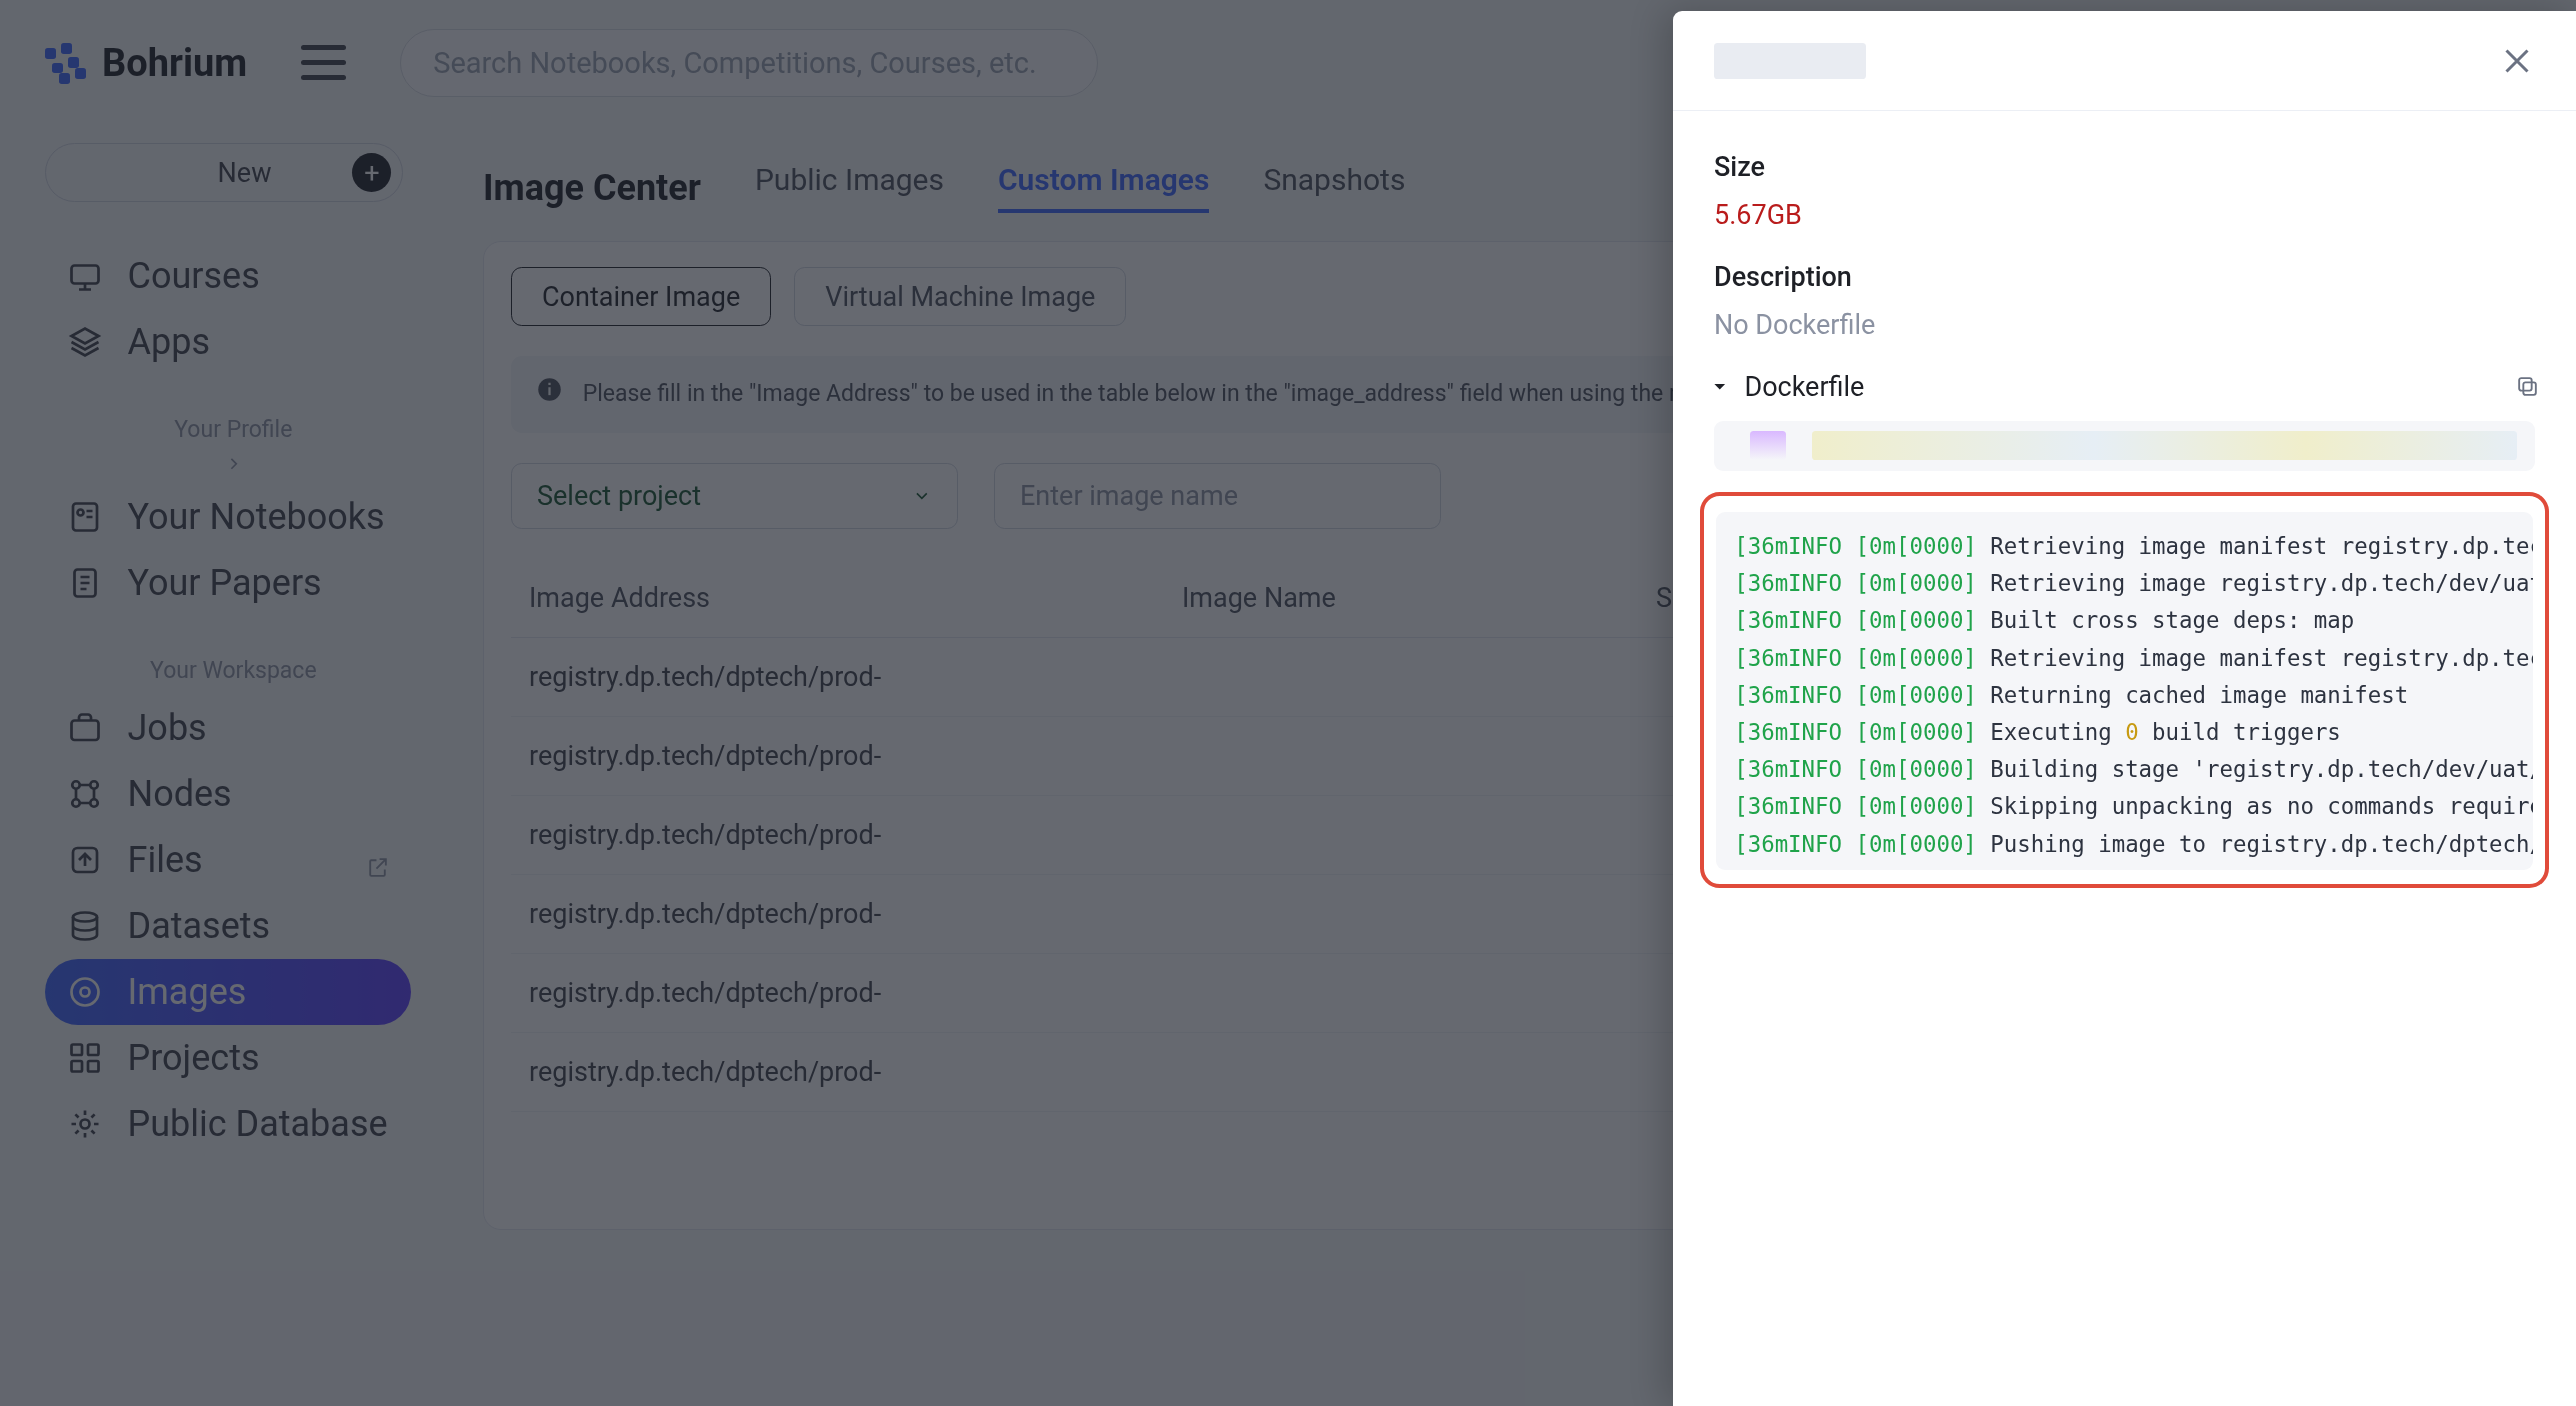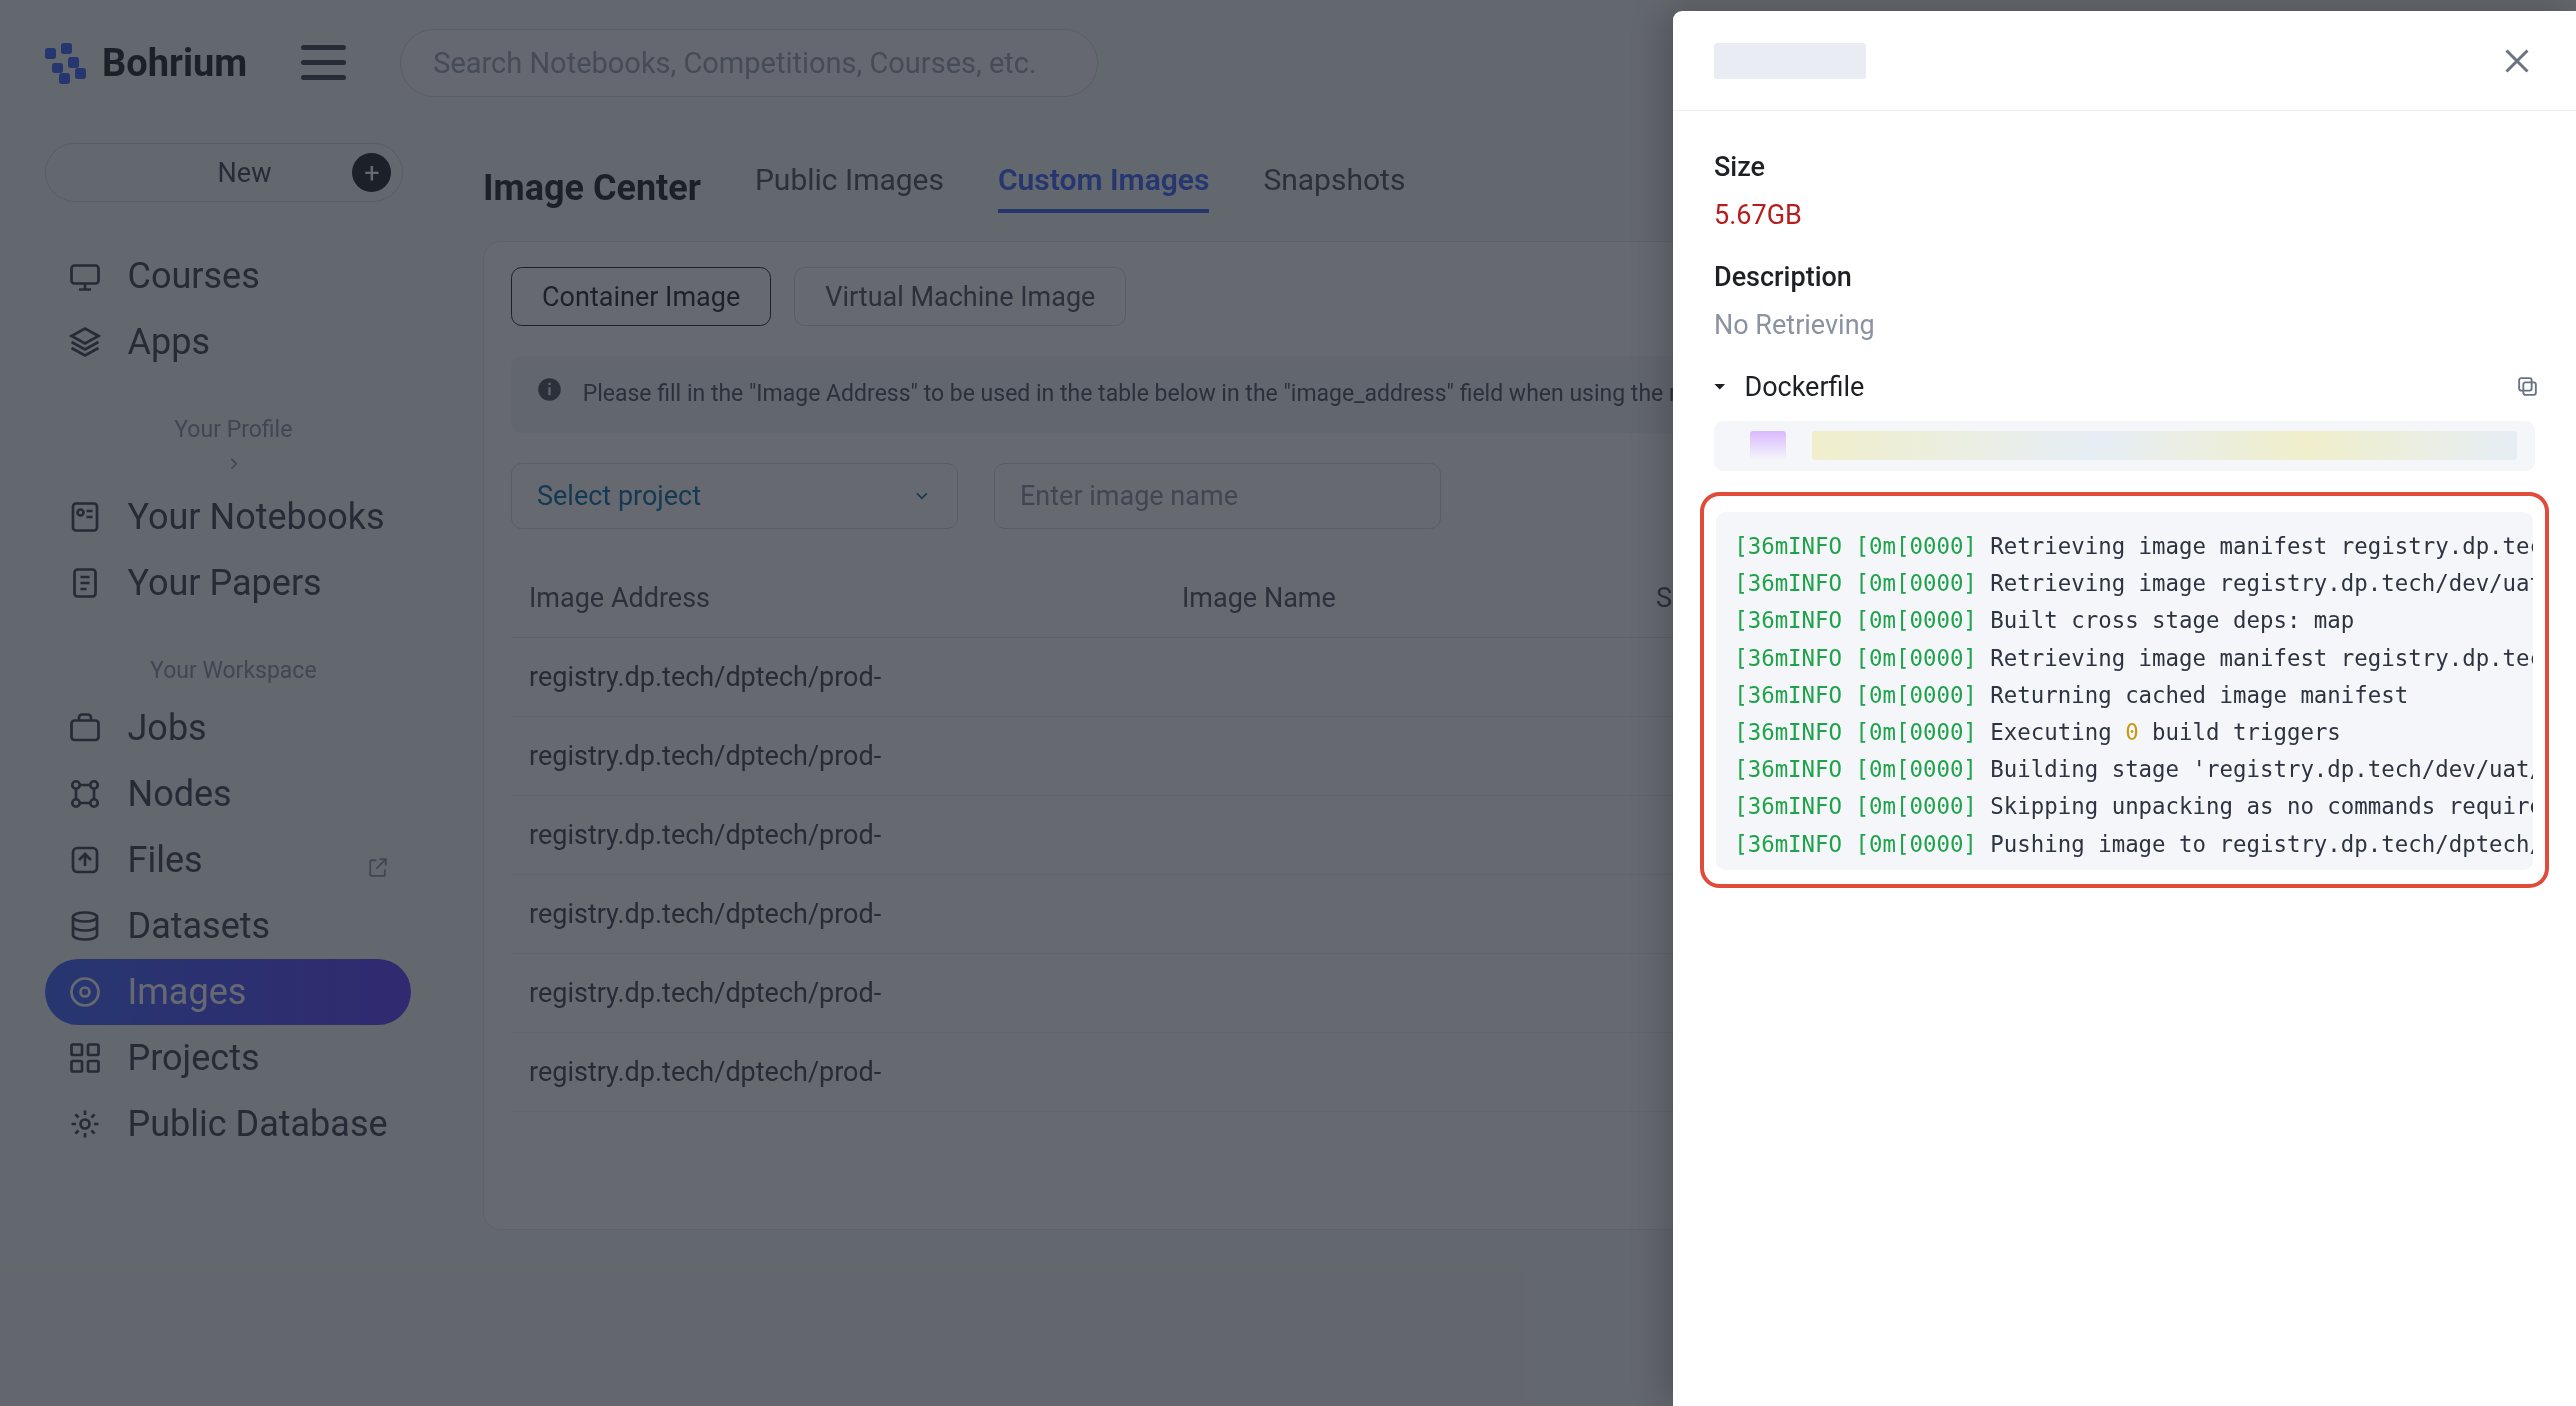--- a/index.html
+++ b/index.html
@@ -41,21 +41,21 @@
   .tabs { display:flex; gap: 54px; }
   .tab { font-size: 30px; color:#4a4e5a; padding-bottom: 12.5px; cursor:pointer; }
   .tab.active { color:#3a63ff; border-bottom: 4.5px solid #3a63ff; font-weight: 600; }
   .card { background:#fff; border:0.9px solid #e3e7ef; border-radius: 18px; padding: 25px 27px; margin-top: 9px; }
   .imgtype-row { display:flex; gap:23px; }
   .chip { border:1.8px solid #1a1c23; border-radius: 10.7px; padding: 12.5px 30px; font-size: 27px; cursor:pointer; }
   .chip.inactive { border-color:#cfd5e0; color:#4a4e5a; }
   .notice { margin-top: 30px; background:#f2f4f8; border-radius: 10.7px; padding: 19.7px 25px; display:flex; gap:19.7px; font-size: 23px; color:#4a4e5a; line-height: 1.55; }
   .notice a { color:#3a63ff; text-decoration: none; }
   .filters { display:flex; gap:36px; margin-top: 30px; }
-  .select { flex:0 0 447px; height:66px; border:0.9px solid #cfd5e0; border-radius:10.7px; padding:0 25px; display:flex; align-items:center; justify-content:space-between; color:#0369a1; font-size:27px; background:#fff; }
+  .select { flex:0 0 447px; height:66px; border:0.9px solid #cfd5e0; border-radius:10.7px; padding:0 25px; display:flex; align-items:center; justify-content:space-between; color:#14532d; font-size:27px; background:#fff; }
   .textin { flex:0 0 447px; height:66px; border:0.9px solid #cfd5e0; border-radius:10.7px; padding:0 25px; display:flex; align-items:center; color:#8b92a2; font-size:27px; background:#fff; }
   .tbl { margin-top: 30px; }
   .thead { display:flex; font-size:27px; color:#4a4e5a; padding: 23px 18px; border-bottom:0.9px solid #e3e7ef; }
   .col-a { flex:0 0 653px; }
   .col-b { flex:0 0 474px; }
   .col-c { flex:0 0 107px; }
   .trow { display:flex; align-items:center; padding: 23px 18px; border-bottom:0.9px solid #eef1f6; font-size:27px; color:#3b3e48; }
   .ph { background:#e9ecf2; border-radius:3.6px; height:27px; }
   .ph.w1 { width: 179px; }
   .ph.w2 { width: 340px; }
@@ -354,21 +354,21 @@
         <svg viewBox="0 0 24 24" fill="none" stroke="currentColor" stroke-width="2">
             <path d="M5 5l14 14M19 5L5 19"></path>
           </svg>
       </div>
     </div>
     <div class="dr-body">
       <div class="dr-label">Size</div>
       <div class="dr-val">5.67GB</div>
 
       <div class="dr-label">Description</div>
-      <div class="dr-val dr-nodesc">No Retrieving</div>
+      <div class="dr-val dr-nodesc">No Dockerfile</div>
 
       <div class="acc-head">
         <svg class="caret" viewBox="0 0 24 24" fill="currentColor">
             <path d="M6 9l6 6 6-6z"></path>
           </svg>
         <span>Dockerfile</span>
         <span class="copy-ic">
           <svg viewBox="0 0 24 24" fill="none" stroke="currentColor" stroke-width="1.8">
               <rect x="8" y="8" width="12" height="12" rx="2"></rect>
               <rect x="4" y="4" width="12" height="12" rx="2"></rect>

